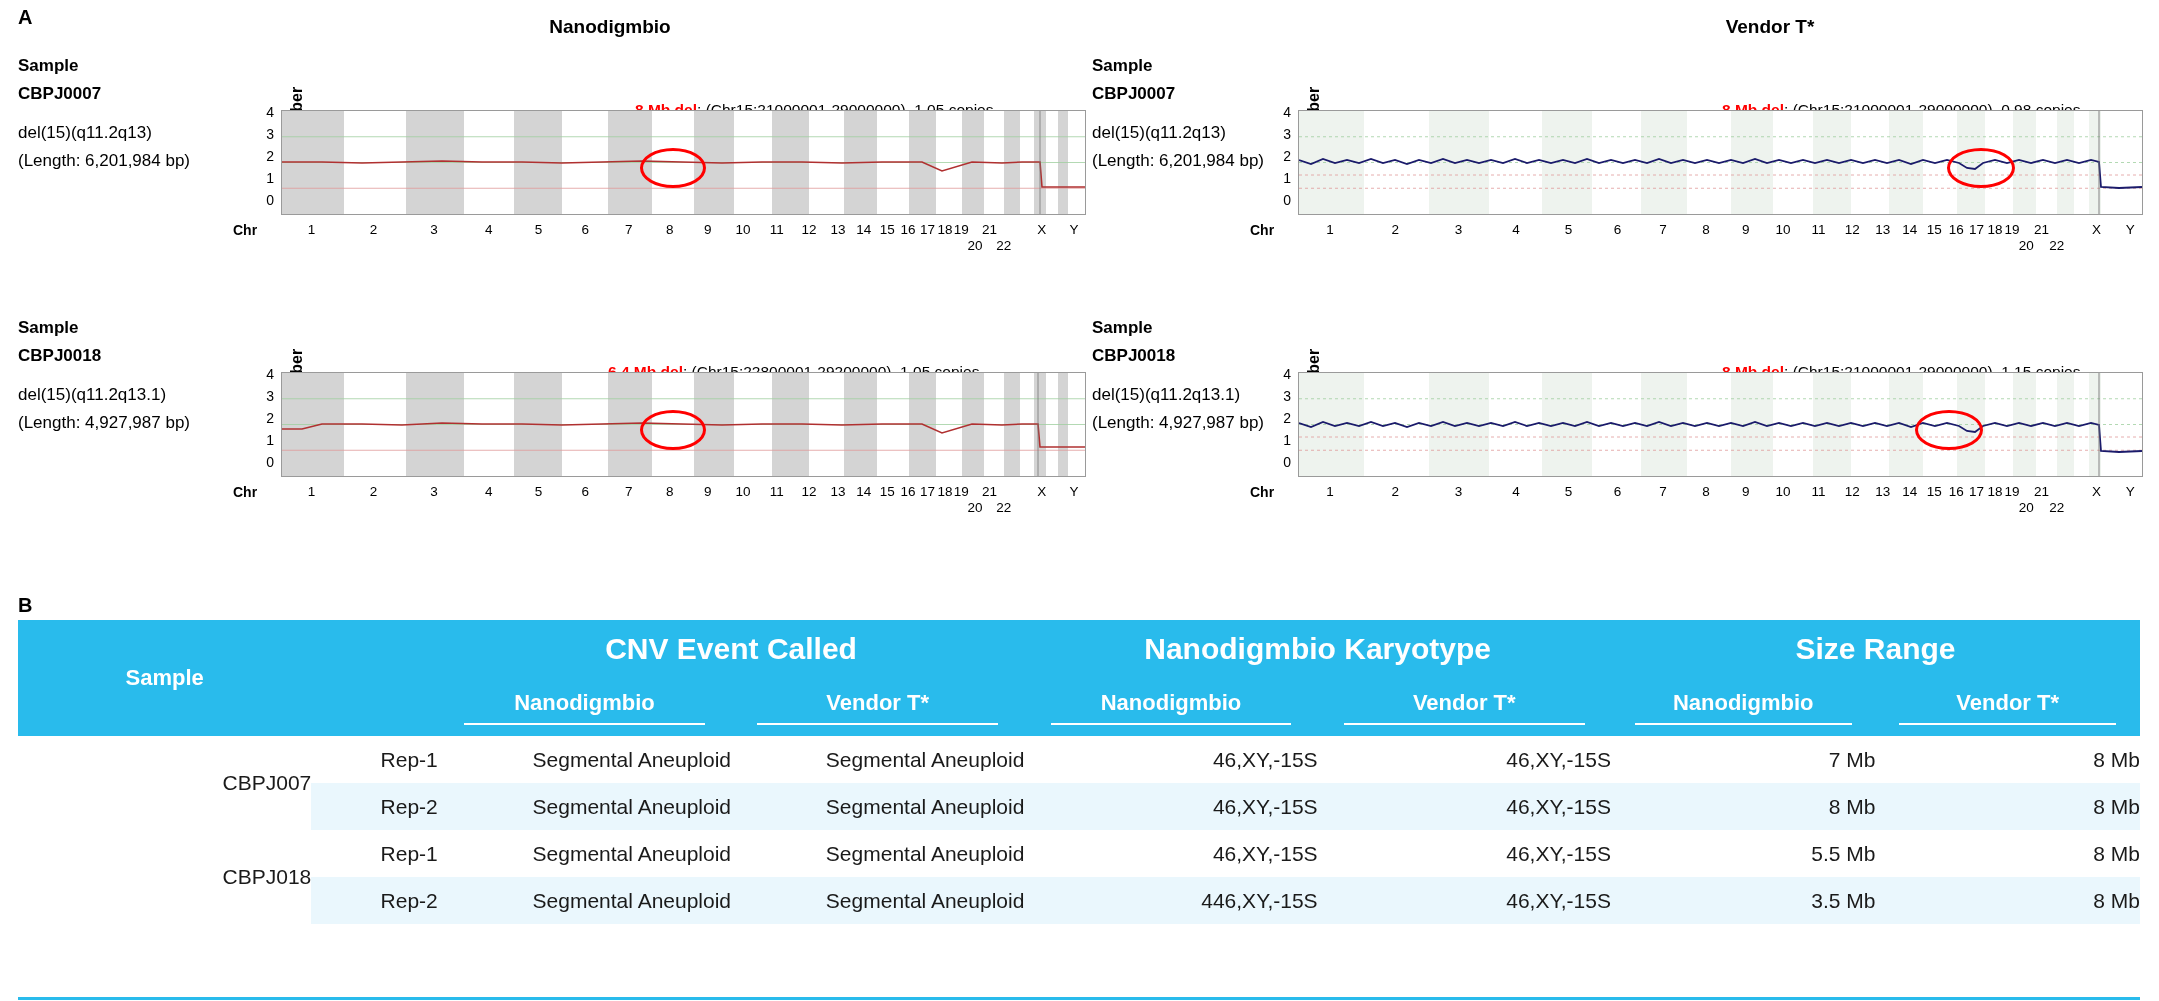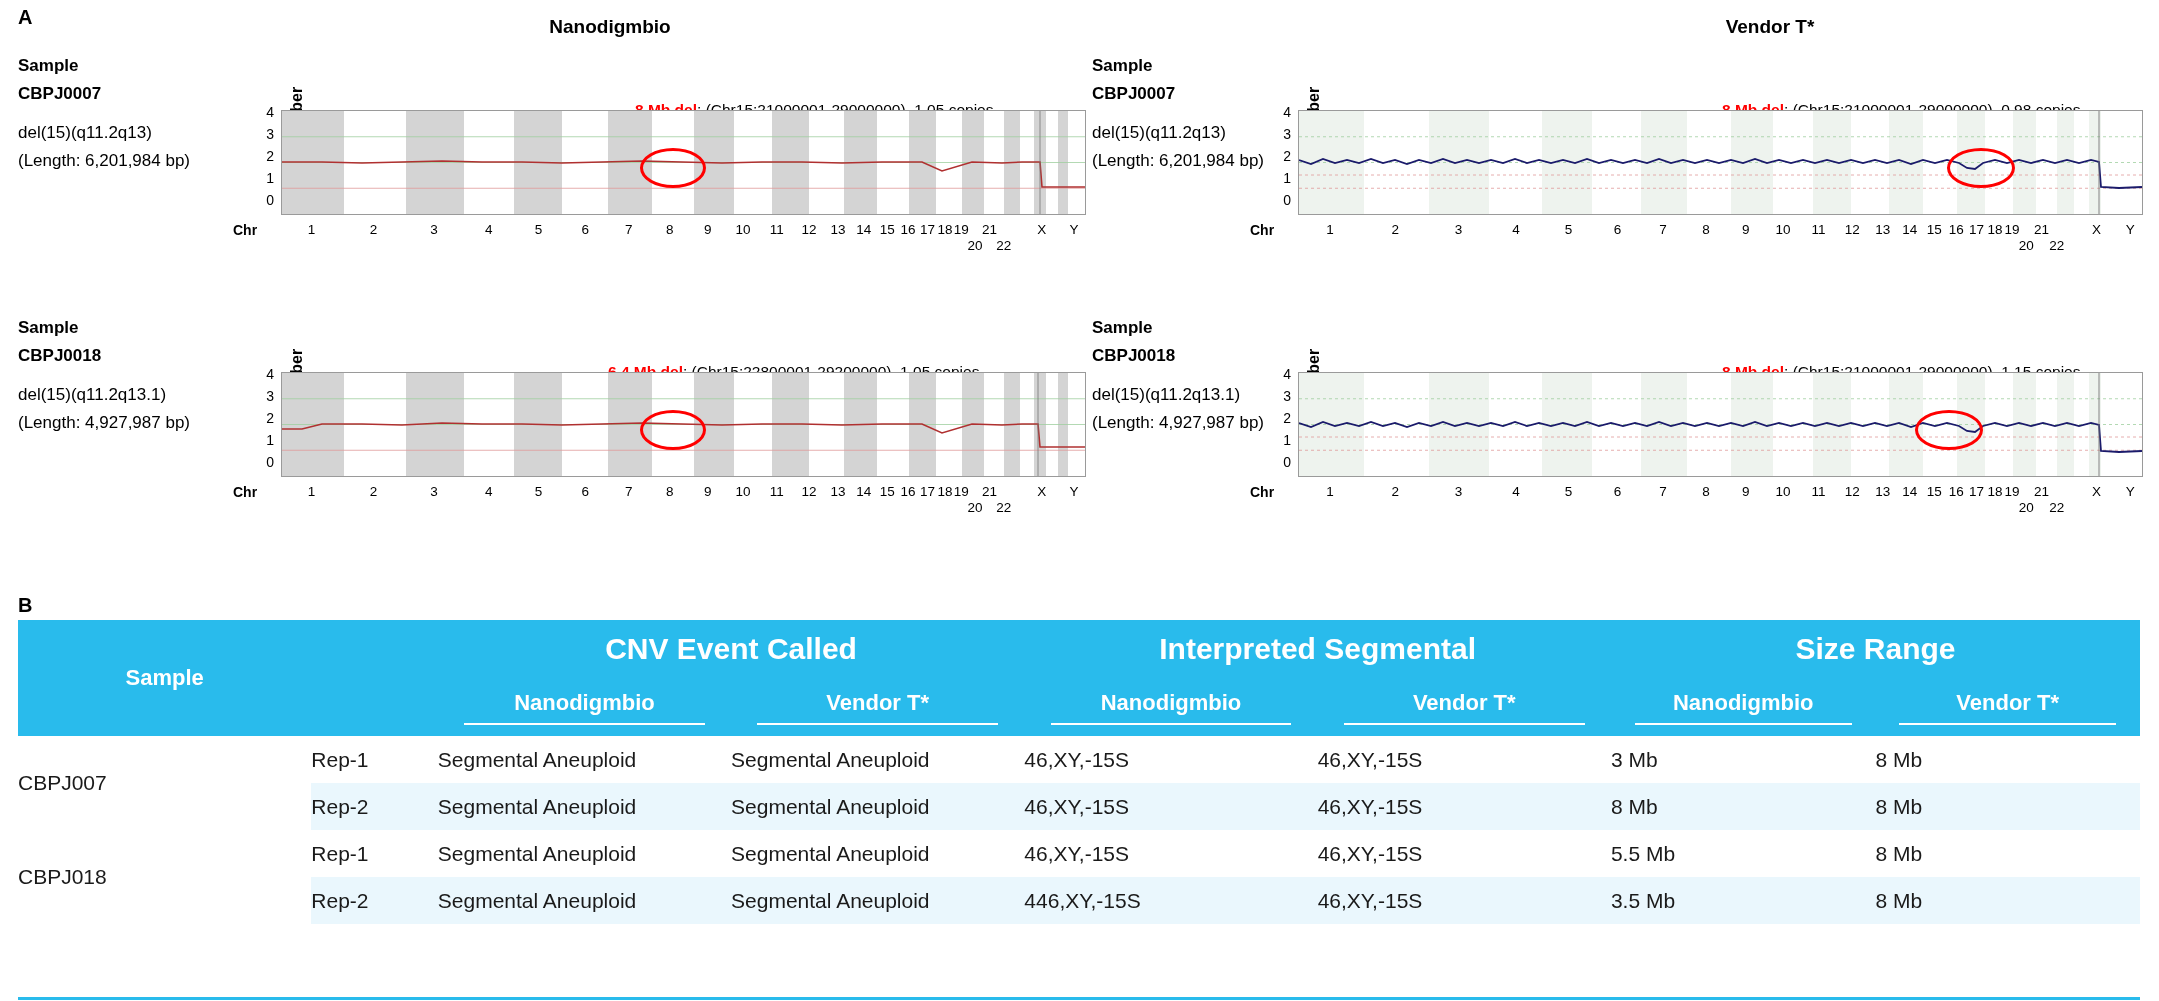--- a/index.html
+++ b/index.html
@@ -121,21 +121,21 @@
     font-size: 22px;
   }
   .sub-underline {
     display: block;
     margin: 0 auto;
     padding-bottom: 7px;
     border-bottom: 2px solid #ffffff;
     width: 82%;
   }
   .body-row td {
-    text-align: left;
+    text-align: right;
     height: 47px;
     font-size: 21px;
     color: #1a1a1a;
   }
   .row-alt td { background: #eaf7fd; }
   .row-plain td { background: #ffffff; }
   .td-sample {
     font-size: 22px;
   }
   .sample-cell-plain { background: #ffffff; margin-top: 33px; }
@@ -467,21 +467,21 @@
       <div class="xtick" style="left: 2096.53px; top: 484px;">X</div>
       <div class="xtick" style="left: 2130.32px; top: 484px;">Y</div>
     </div>
 
   <table id="tableB">
     <thead>
       <tr class="thead-row">
         <th class="th-top th-sample" rowspan="2" style="width:255px;">Sample</th>
         <th class="th-top" style="width:110px;"></th>
         <th class="th-top" colspan="2">CNV Event Called</th>
-        <th class="th-top" colspan="2">Interpreted Segmental</th>
+        <th class="th-top" colspan="2">Nanodigmbio Karyotype</th>
         <th class="th-top" colspan="2">Size Range</th>
       </tr>
       <tr class="thead-row">
         <th class="th-sub"></th>
         <th class="th-sub" style="width:255px;">
             <span class="sub-underline">Nanodigmbio</span>
           </th>
         <th class="th-sub" style="width:255px;">
             <span class="sub-underline">Vendor T*</span>
           </th>
@@ -500,21 +500,21 @@
       </tr>
     </thead>
     <tbody>
       <tr class="body-row row-plain">
         <td class="td-sample sample-cell-plain" rowspan="2">CBPJ007</td>
         <td>Rep-1</td>
         <td>Segmental Aneuploid</td>
         <td>Segmental Aneuploid</td>
         <td>46,XY,-15S</td>
         <td>46,XY,-15S</td>
-        <td>3 Mb</td>
+        <td>7 Mb</td>
         <td>8 Mb</td>
       </tr>
       <tr class="body-row row-alt">
         <td>Rep-2</td>
         <td>Segmental Aneuploid</td>
         <td>Segmental Aneuploid</td>
         <td>46,XY,-15S</td>
         <td>46,XY,-15S</td>
         <td>8 Mb</td>
         <td>8 Mb</td>

